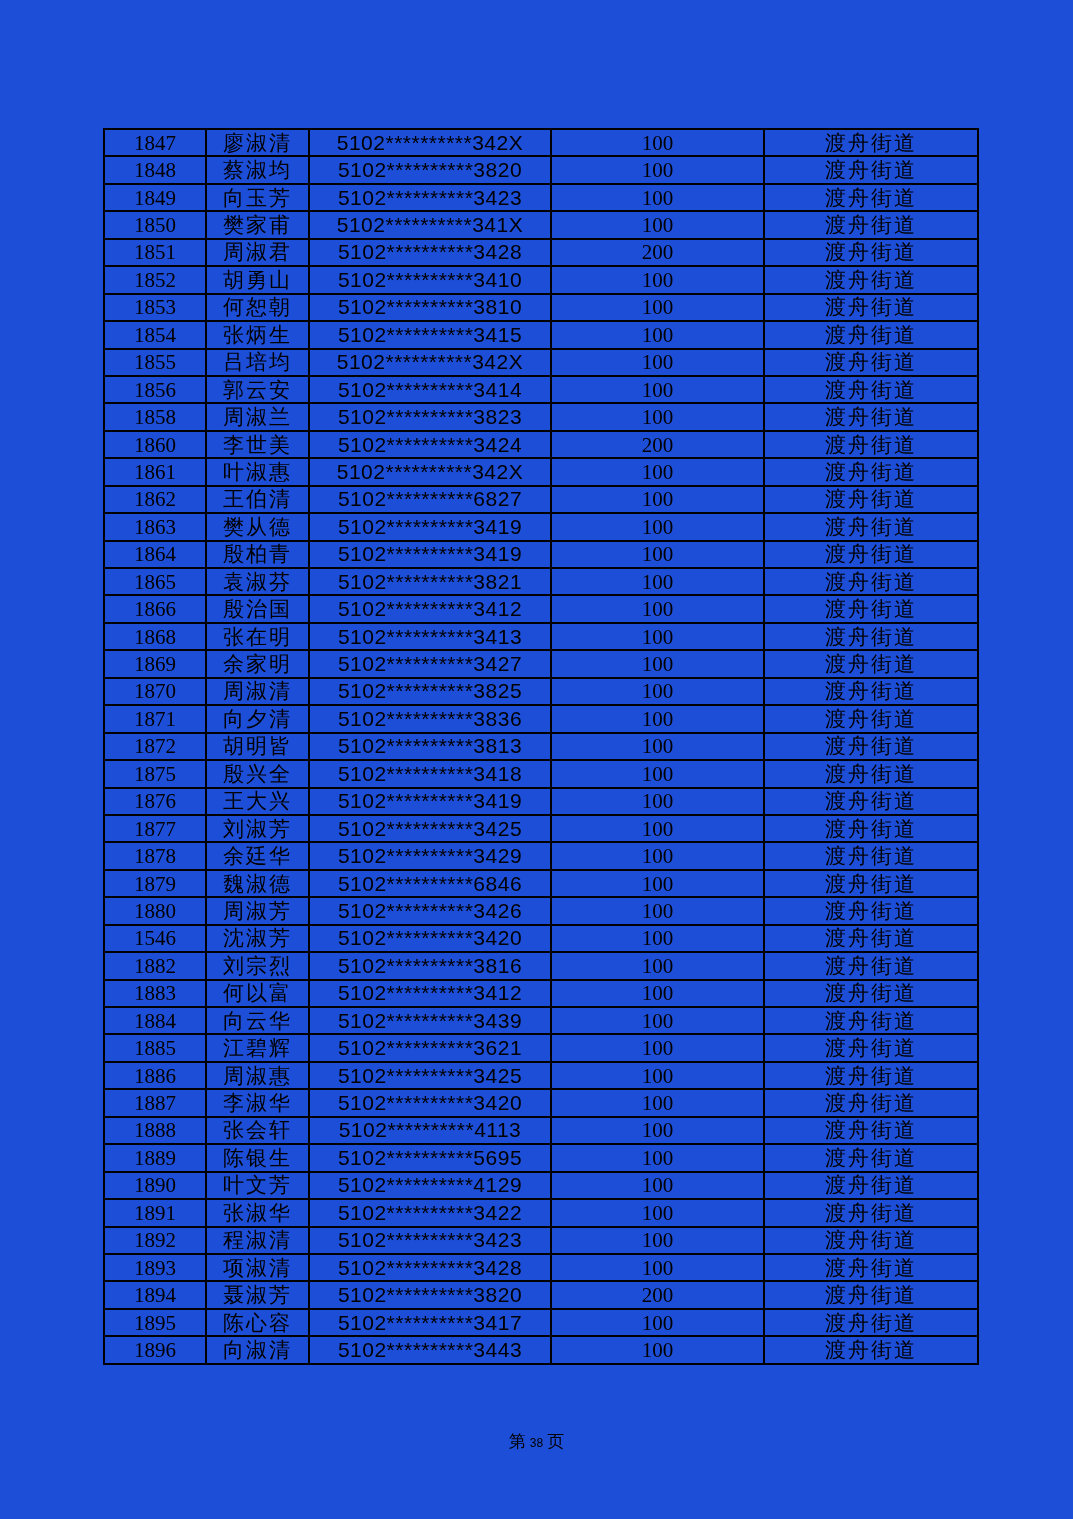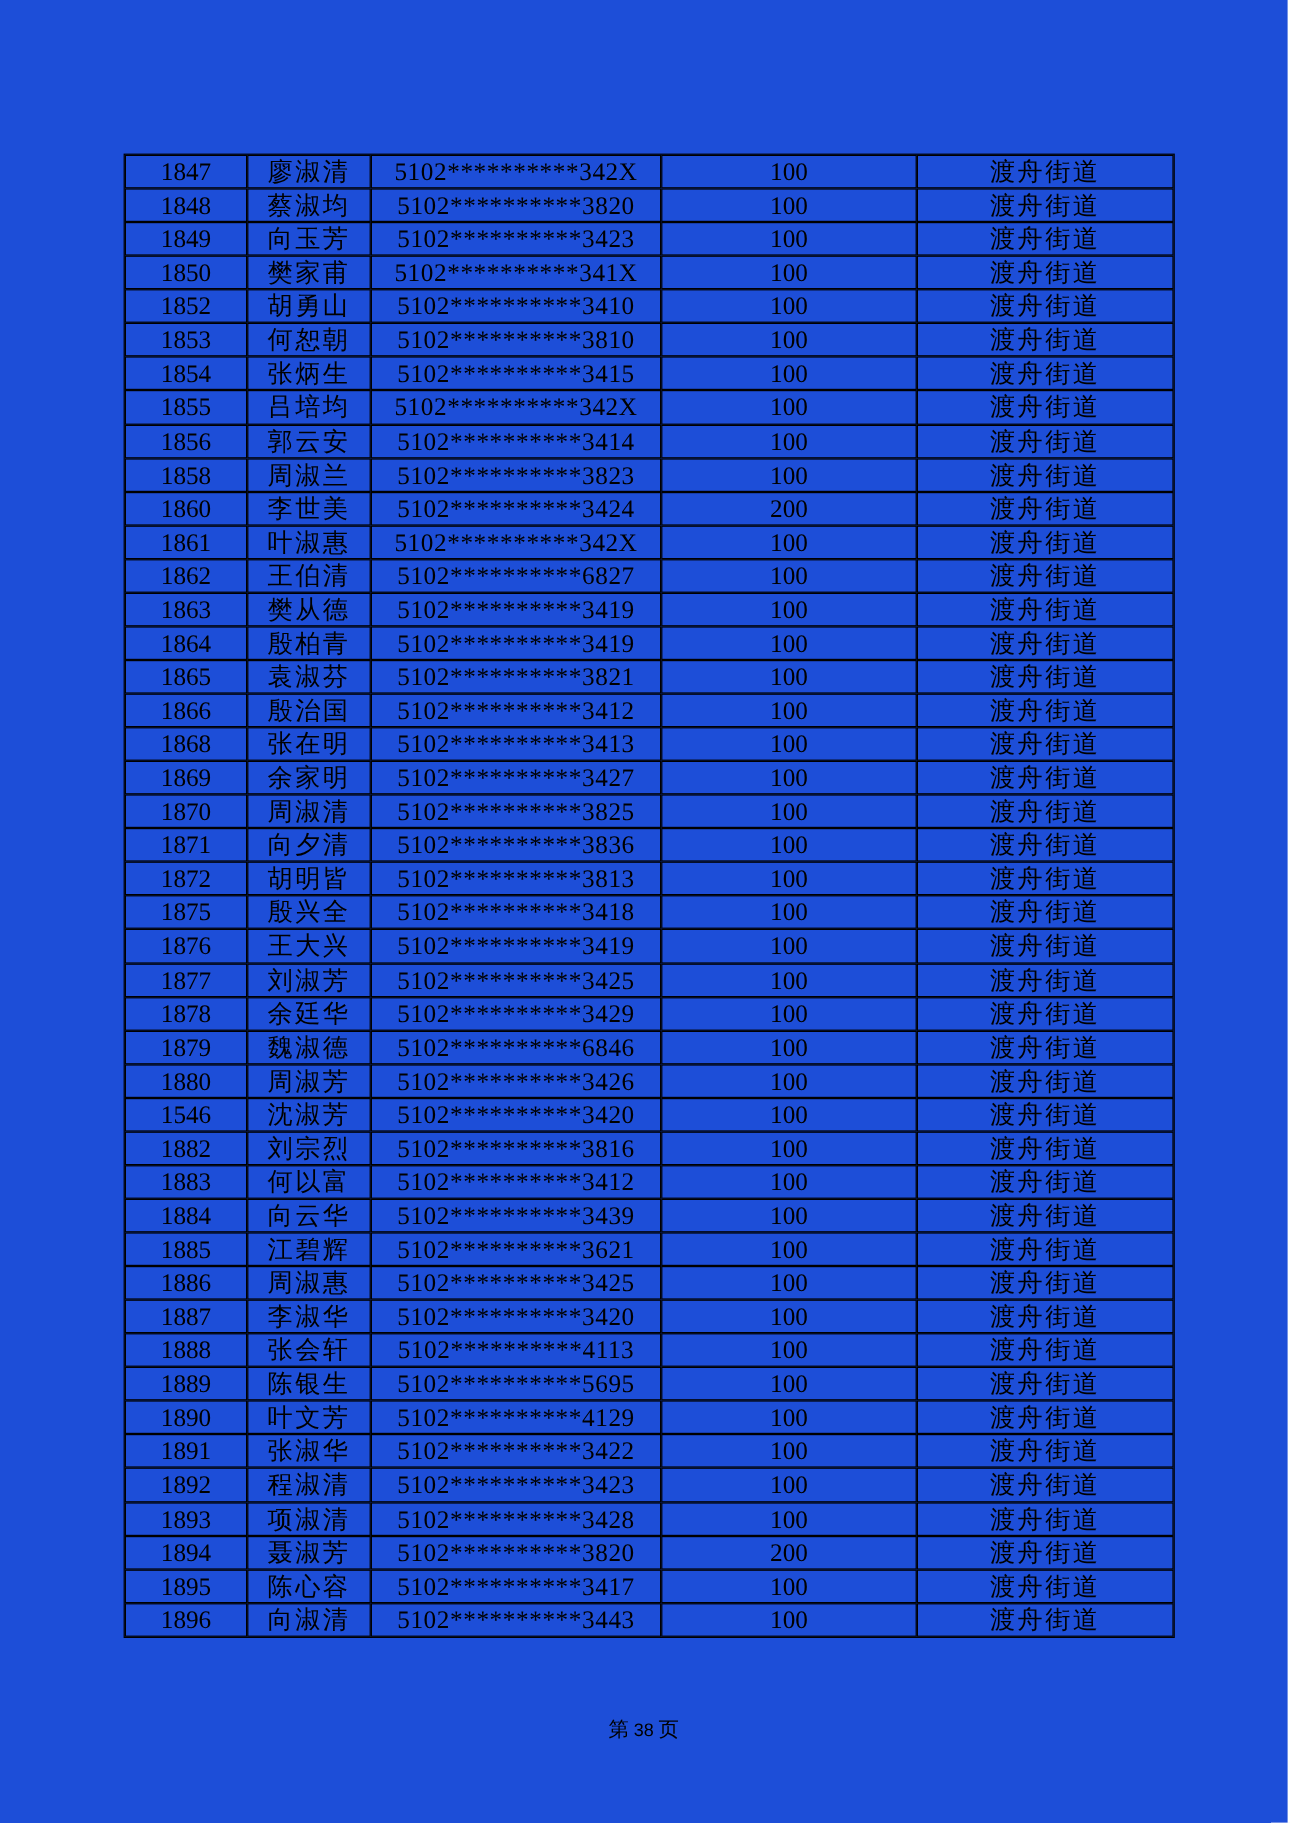--- a/index.html
+++ b/index.html
@@ -33,39 +33,39 @@
     padding: 0;
     font-size: 21px;
     line-height: 22px;
     white-space: nowrap;
     overflow: hidden;
   }
   td.c-seq, td.c-amount {
     font-family: "Liberation Serif", "DejaVu Serif", serif;
   }
   td.c-id_masked {
-    font-family: Liberation Serif, serif;
+    font-family: Liberation Sans, sans-serif;
     letter-spacing: 0.5px;
   }
   td.c-name, td.c-district {
     letter-spacing: 2px;
   }
   .footer {
     position: absolute;
     top: 1430px;
     left: 0;
     width: 100%;
     text-align: center;
     font-size: 17px;
     line-height: 24px;
     color: #000000;
   }
   .footer .pagenum {
     font-family: "Liberation Sans", "DejaVu Sans", sans-serif;
-    font-size: 15px;
+    font-size: 12px;
     margin: 0 4px;
     text-align: center;
   }
 </style>
 </head>
 <body>
 
 <div class="page">
 
   <table class="roster">
@@ -99,20 +99,27 @@
           <td class="c-district">渡舟街道</td>
         </tr>
         <tr>
           <td class="c-seq">1850</td>
           <td class="c-name">樊家甫</td>
           <td class="c-id_masked">5102**********341X</td>
           <td class="c-amount">100</td>
           <td class="c-district">渡舟街道</td>
         </tr>
         <tr>
+          <td class="c-seq">1851</td>
+          <td class="c-name">周淑君</td>
+          <td class="c-id_masked">5102**********3428</td>
+          <td class="c-amount">200</td>
+          <td class="c-district">渡舟街道</td>
+        </tr>
+        <tr>
           <td class="c-seq">1852</td>
           <td class="c-name">胡勇山</td>
           <td class="c-id_masked">5102**********3410</td>
           <td class="c-amount">100</td>
           <td class="c-district">渡舟街道</td>
         </tr>
         <tr>
           <td class="c-seq">1853</td>
           <td class="c-name">何恕朝</td>
           <td class="c-id_masked">5102**********3810</td>

